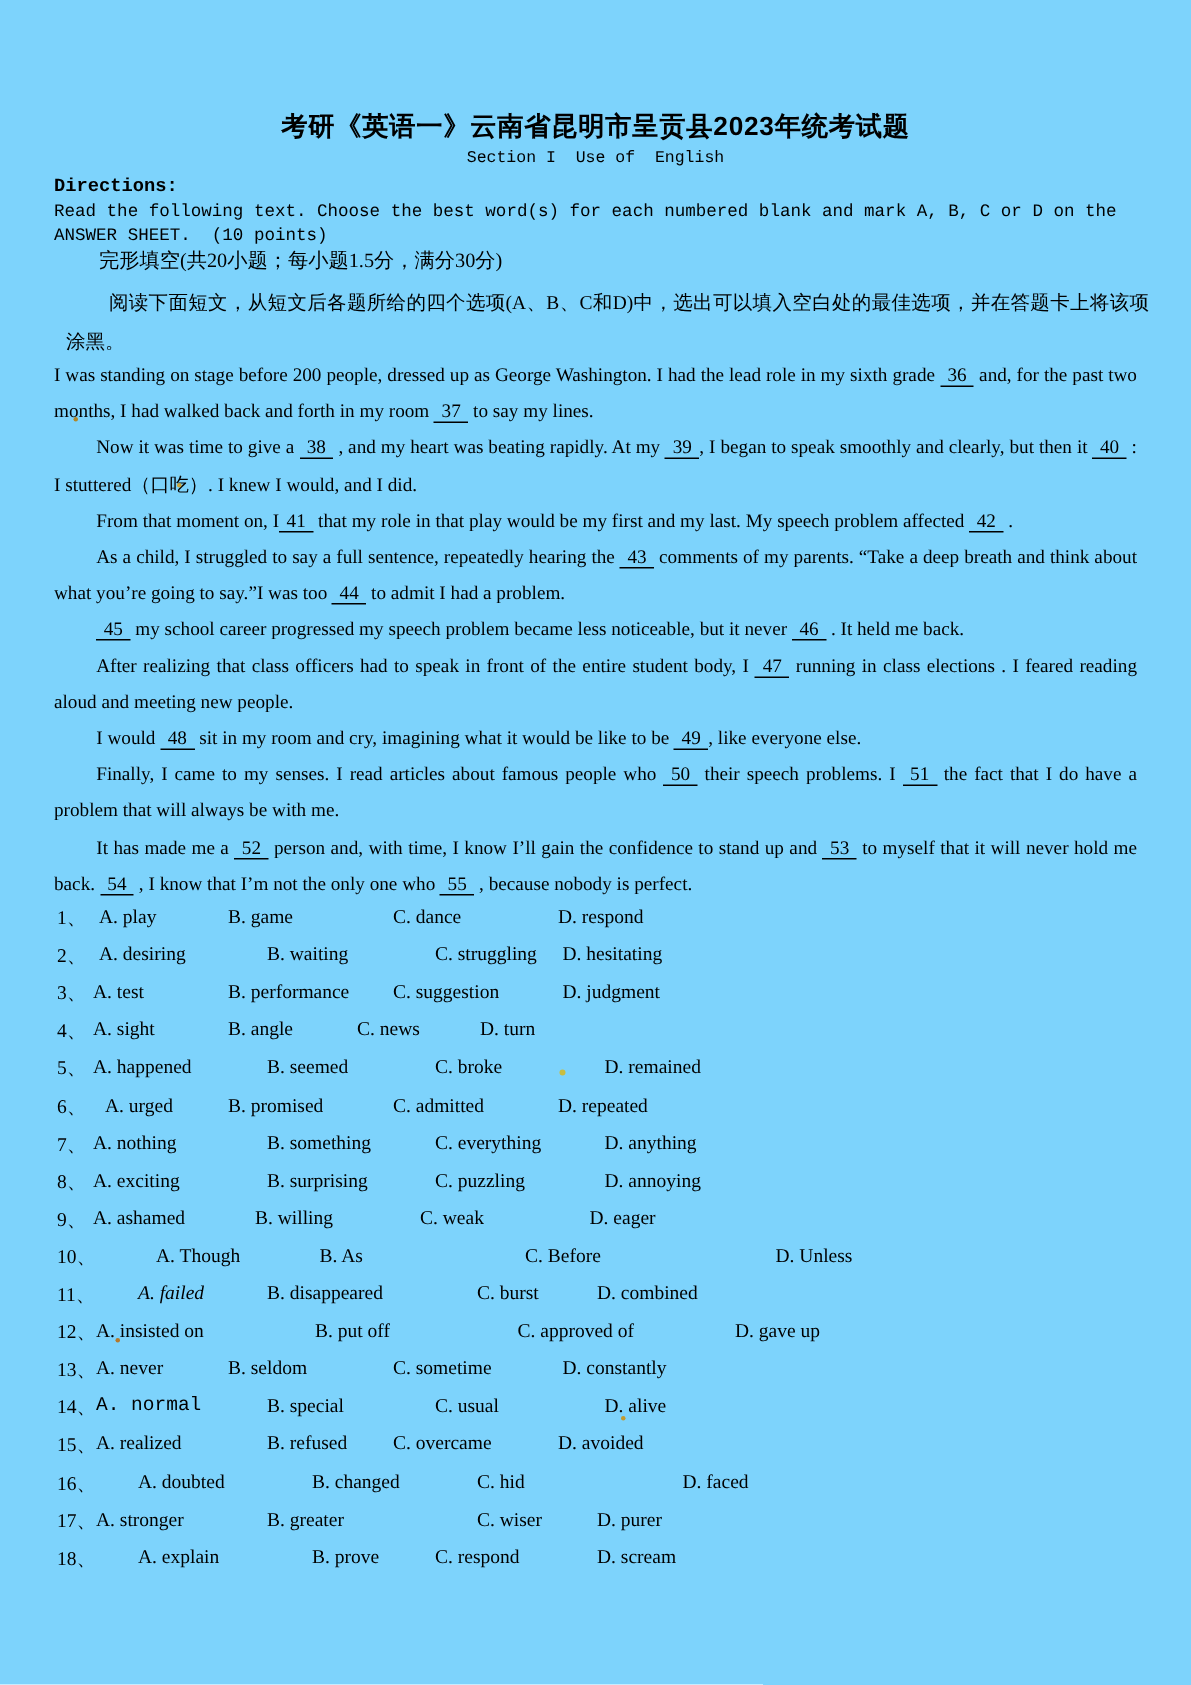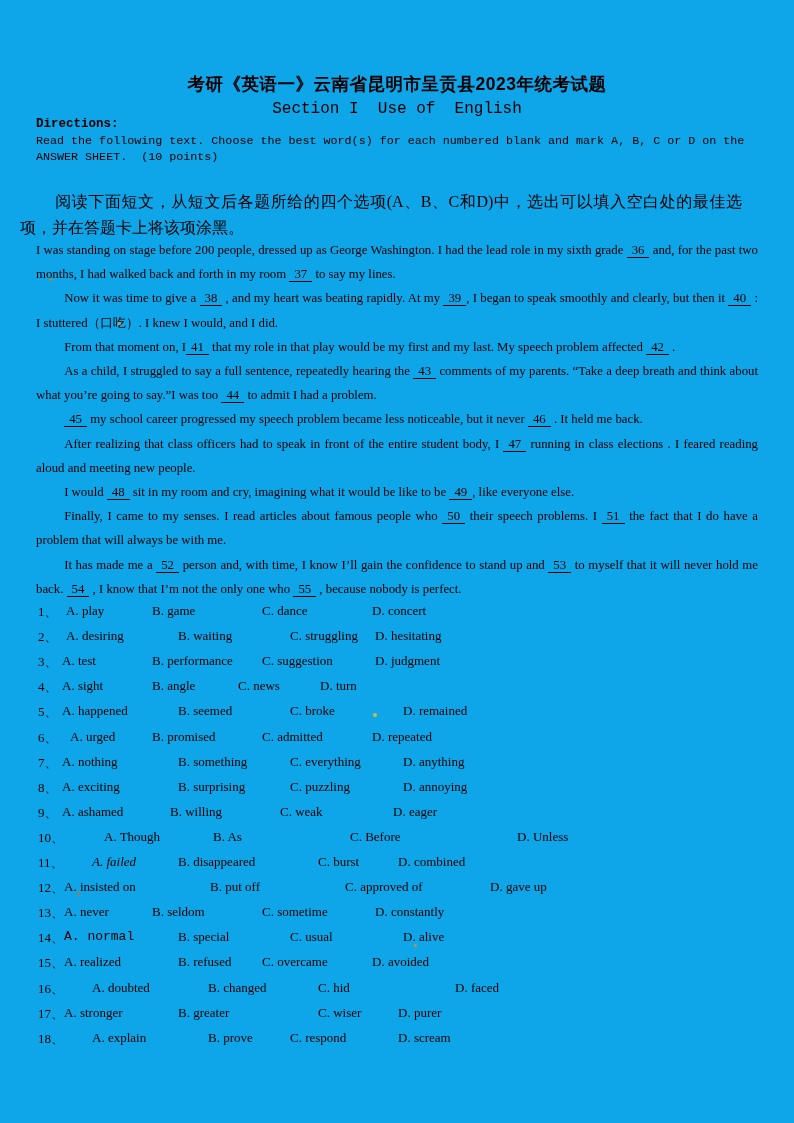--- a/index.html
+++ b/index.html
@@ -1,31 +1,31 @@
 <!DOCTYPE html>
 <html><head>
 <meta charset="utf-8">
 <style>
   html,body{margin:0;padding:0;background:#ffffff;}
-  .page{position:relative;width:794px;height:1123px;background:#0ea5e9;color:#000;
+  .page{position:relative;width:794px;height:1123px;background:#7dd3fc;color:#000;
         font-family:"Liberation Serif",serif;overflow:hidden;}
 
   .title{position:absolute;top:72px;left:0;width:100%;text-align:center;
          font-family:"Liberation Sans",sans-serif;font-weight:bold;font-size:17.5px;
          letter-spacing:.5px;white-space:pre;}
   .section-heading{position:absolute;top:100px;left:0;width:100%;text-align:center;
-         font-family:"Liberation Mono","DejaVu Sans Mono",monospace;font-size:16px;white-space:pre;}
+         font-family:"Liberation Mono","DejaVu Sans Mono",monospace;font-size:11px;white-space:pre;}
   .dir-label{position:absolute;top:117px;left:36px;
          font-family:"Liberation Mono","DejaVu Sans Mono",monospace;font-weight:bold;font-size:12.5px;}
   .dir-line{position:absolute;left:36px;
          font-family:"Liberation Mono","DejaVu Sans Mono",monospace;font-size:11.7px;white-space:pre;}
   .dir-line1{top:134px;} .dir-line2{top:150px;}
   .cn-note{position:absolute;top:165px;left:66px;font-size:13.5px;}
-  .cn-instruction{position:absolute;top:189px;left:20px;width:722px;margin:0;
-         font-size:16px;line-height:25.5px;text-align:justify;text-indent:2.2em;}
+  .cn-instruction{position:absolute;top:189px;left:44px;width:722px;margin:0;
+         font-size:13px;line-height:25.5px;text-align:justify;text-indent:2.2em;}
 
   .passage{position:absolute;top:238px;left:36px;width:722px;
          font-size:12.8px;line-height:24.2px;text-align:justify;}
   .passage p{margin:0;}
   .passage p.ind{text-indent:2.2em;}
   .blank{border-bottom:1px solid #000;padding:0 5px;}
 
   .questions{position:absolute;top:603px;left:0;width:794px;height:455px;font-size:13px;}
   .qrow{position:absolute;left:0;width:794px;height:25px;}
   .qnum{position:absolute;left:38px;white-space:pre;}
@@ -35,41 +35,42 @@
 </style>
 </head>
 <body>
 
 <div class="page">
   <div class="title">考研《英语一》云南省昆明市呈贡县2023年统考试题</div>
   <div class="section-heading">Section I  Use of  English</div>
   <div class="dir-label">Directions:</div>
   <div class="dir-line dir-line1">Read the following text. Choose the best word(s) for each numbered blank and mark A, B, C or D on the</div>
   <div class="dir-line dir-line2">ANSWER SHEET.  (10 points)</div>
+  <div class="cn-note">完形填空(共20小题；每小题1.5分，满分30分)</div>
   <p class="cn-instruction">阅读下面短文，从短文后各题所给的四个选项(A、B、C和D)中，选出可以填入空白处的最佳选项，并在答题卡上将该项涂黑。</p>
 
   <div class="passage" id="passage">
       <p>I was standing on stage before 200 people, dressed up as George Washington. I had the lead role in my sixth grade <span class="blank">36</span> and, for the past two months, I had walked back and forth in my room <span class="blank">37</span> to say my lines.</p>
       <p class="ind">Now it was time to give a <span class="blank">38</span> , and my heart was beating rapidly. At my <span class="blank">39</span>, I began to speak smoothly and clearly, but then it <span class="blank">40</span> : I stuttered（口吃）. I knew I would, and I did.</p>
       <p class="ind">From that moment on, I<span class="blank">41</span> that my role in that play would be my first and my last. My speech problem affected <span class="blank">42</span> .</p>
       <p class="ind">As a child, I struggled to say a full sentence, repeatedly hearing the <span class="blank">43</span> comments of my parents. “Take a deep breath and think about what you’re going to say.”I was too <span class="blank">44</span> to admit I had a problem.</p>
       <p class="ind"><span class="blank">45</span> my school career progressed my speech problem became less noticeable, but it never <span class="blank">46</span> . It held me back.</p>
       <p class="ind">After realizing that class officers had to speak in front of the entire student body, I <span class="blank">47</span> running in class elections . I feared reading aloud and meeting new people.</p>
       <p class="ind">I would <span class="blank">48</span> sit in my room and cry, imagining what it would be like to be <span class="blank">49</span>, like everyone else.</p>
       <p class="ind">Finally, I came to my senses. I read articles about famous people who <span class="blank">50</span> their speech problems. I <span class="blank">51</span> the fact that I do have a problem that will always be with me.</p>
       <p class="ind">It has made me a <span class="blank">52</span> person and, with time, I know I’ll gain the confidence to stand up and <span class="blank">53</span> to myself that it will never hold me back. <span class="blank">54</span> , I know that I’m not the only one who <span class="blank">55</span> , because nobody is perfect.</p>
     </div>
 
   <div class="questions" id="questions">
       <div class="qrow" style="top: 0px;">
         <span class="qnum">1、</span>
         <span class="qopt" style="left: 66px;">A. play</span>
         <span class="qopt" style="left: 152px;">B. game</span>
         <span class="qopt" style="left: 262px;">C. dance</span>
-        <span class="qopt" style="left: 372px;">D. concert</span>
+        <span class="qopt" style="left: 372px;">D. respond</span>
       </div>
       <div class="qrow" style="top: 25.1px;">
         <span class="qnum">2、</span>
         <span class="qopt" style="left: 66px;">A. desiring</span>
         <span class="qopt" style="left: 178px;">B. waiting</span>
         <span class="qopt" style="left: 290px;">C. struggling</span>
         <span class="qopt" style="left: 375px;">D. hesitating</span>
       </div>
       <div class="qrow" style="top: 50.2px;">
         <span class="qnum">3、</span>

